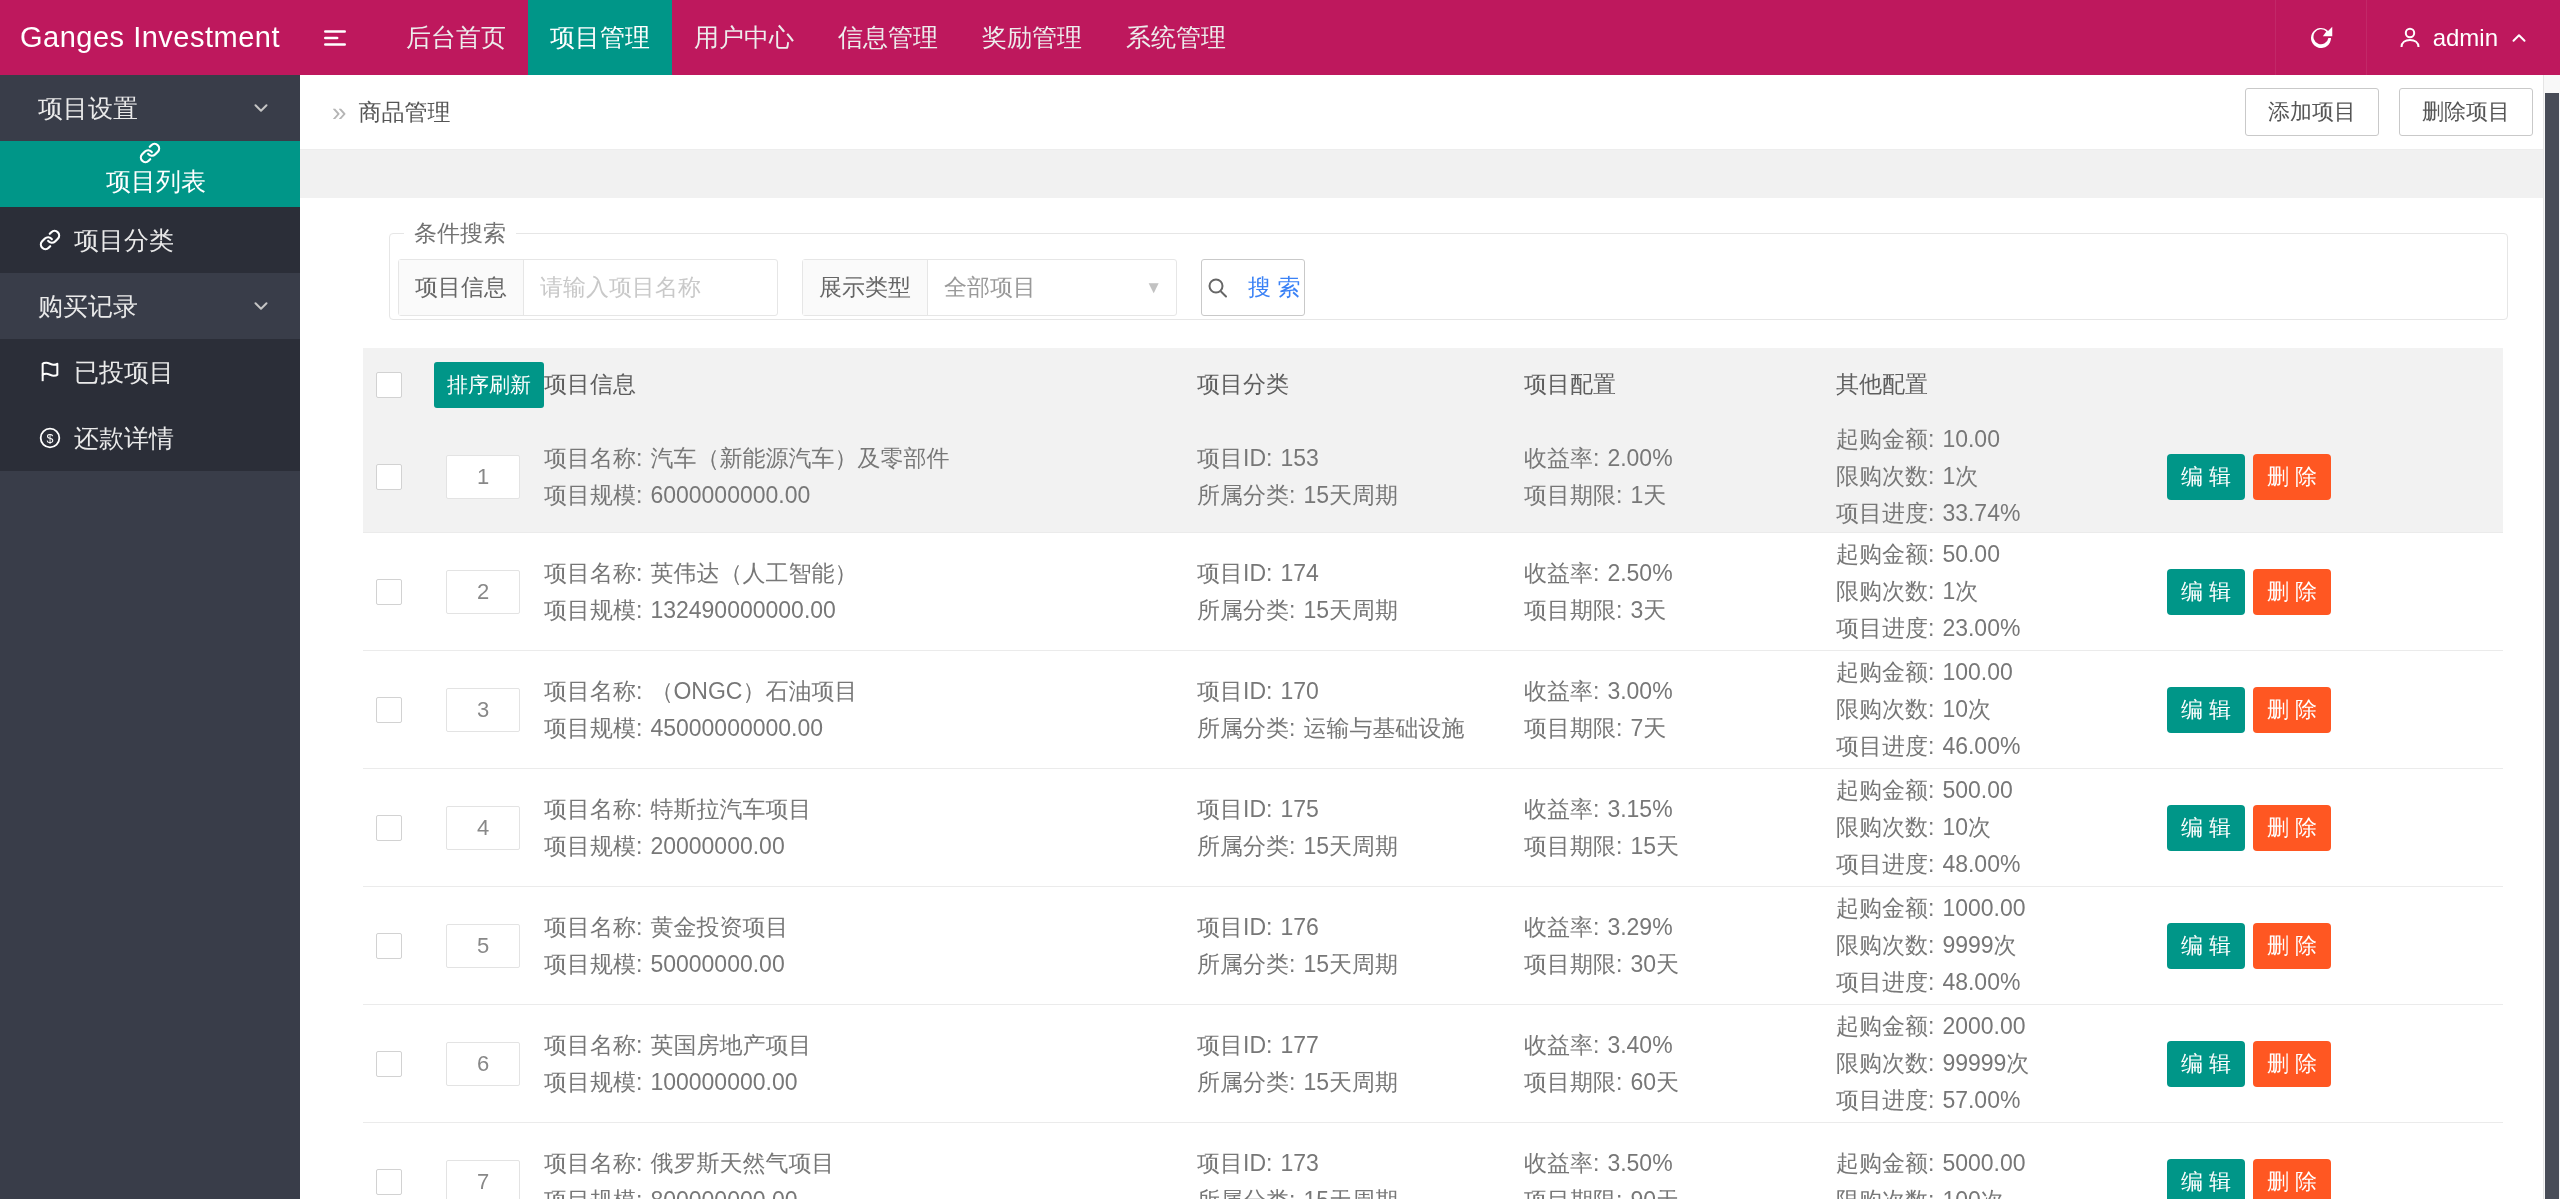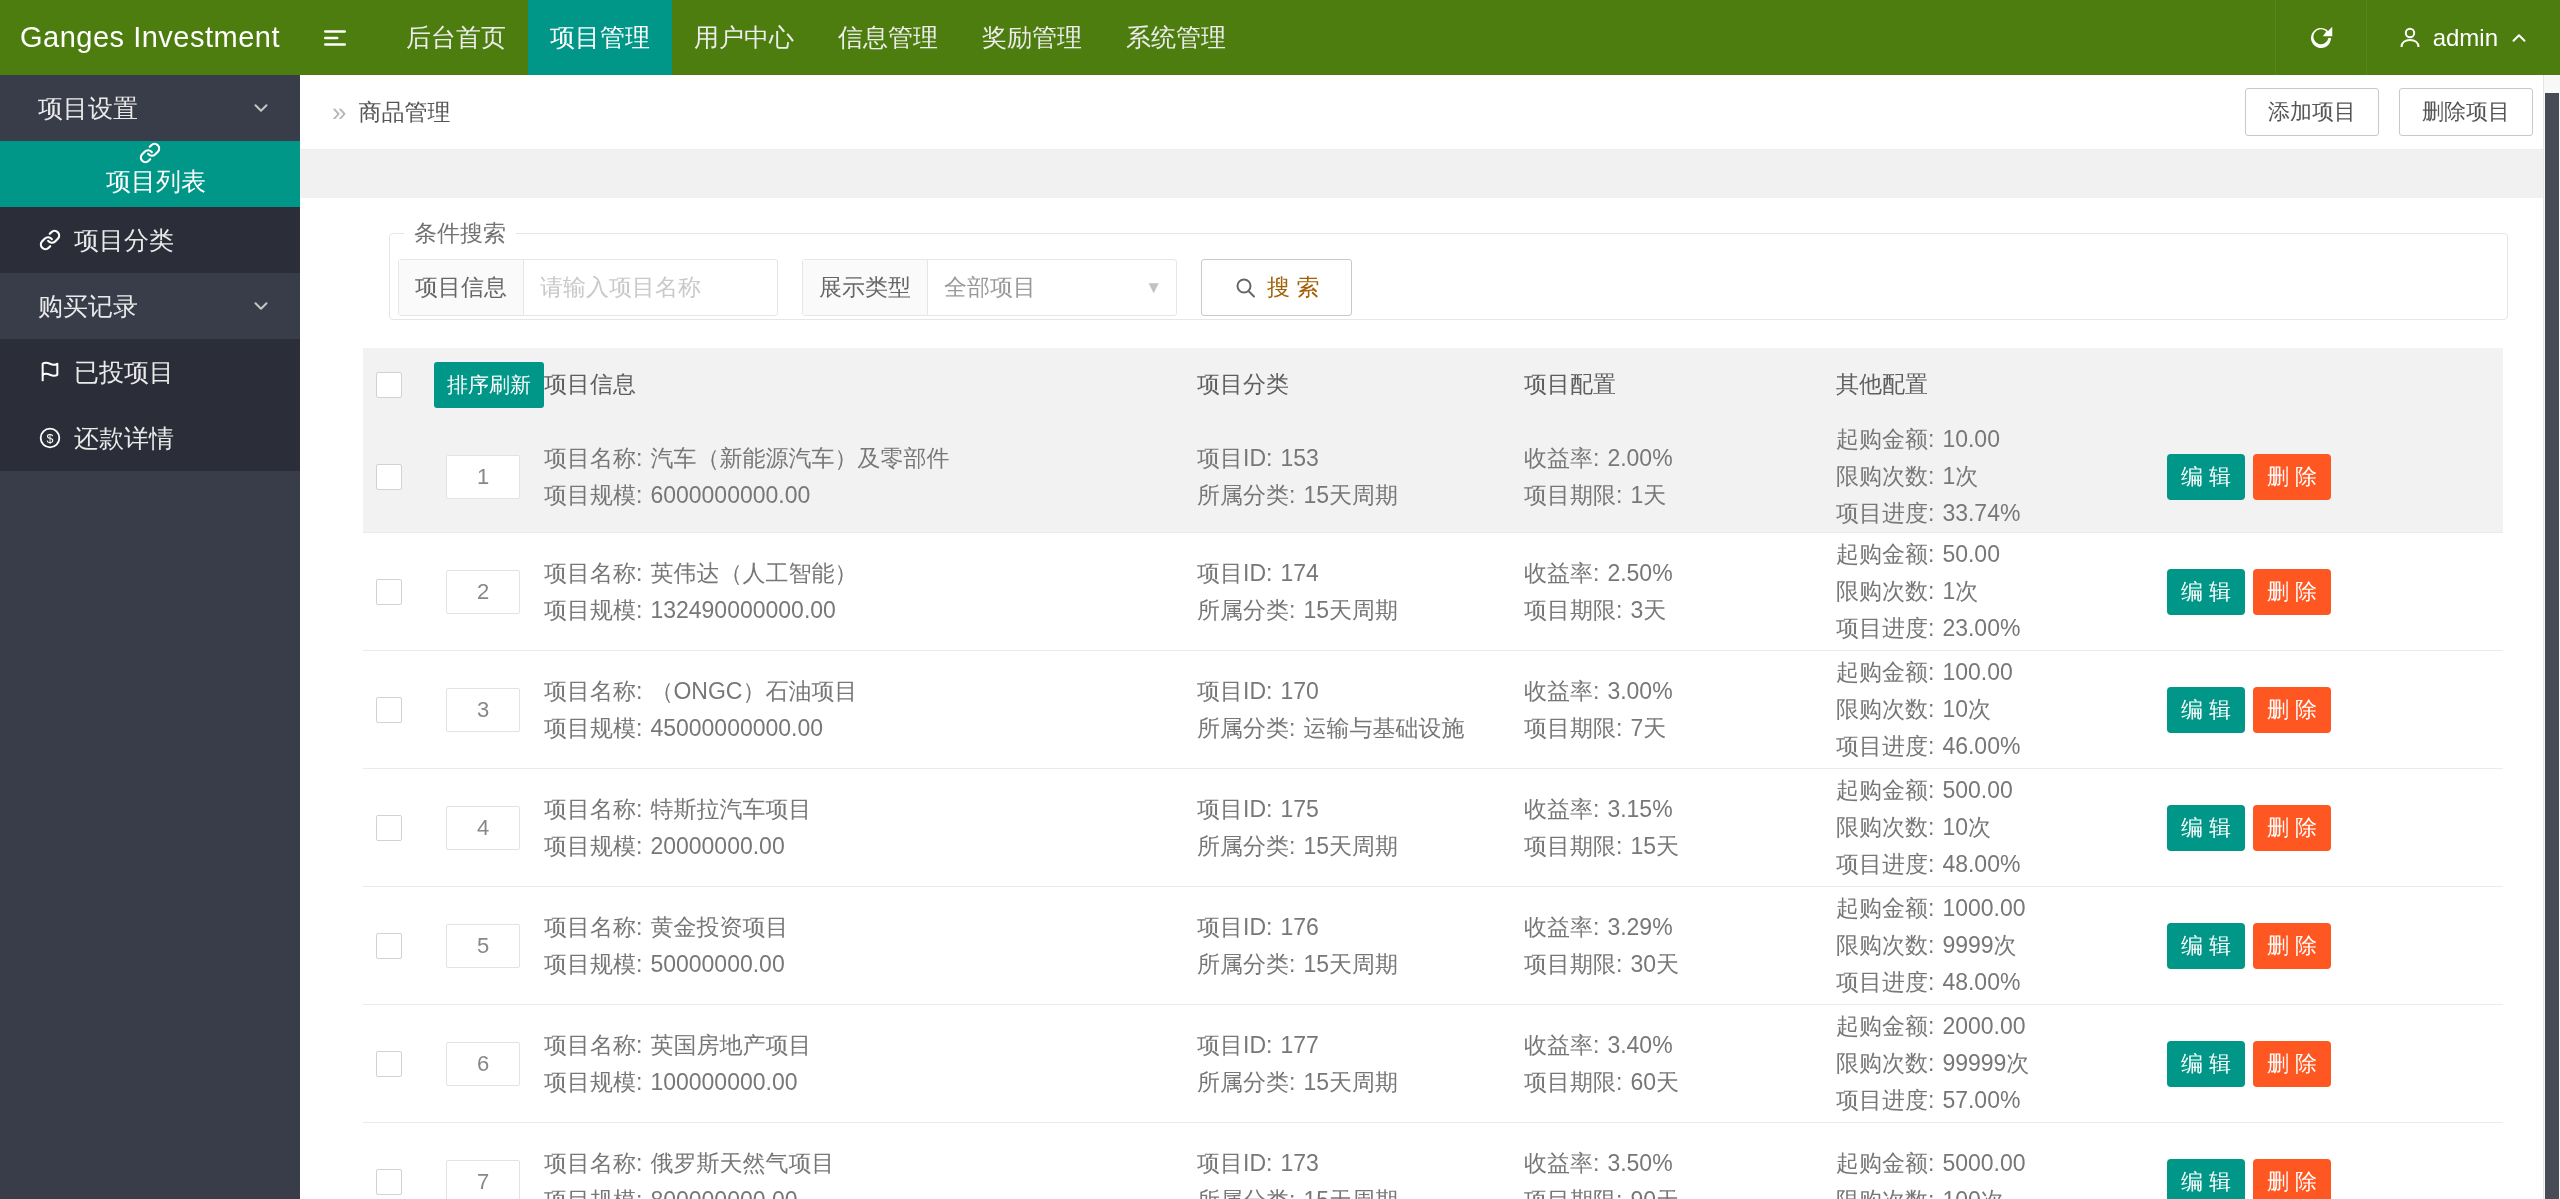--- a/index.html
+++ b/index.html
@@ -3,21 +3,21 @@
 <meta charset="utf-8">
 <style>
   * { box-sizing: border-box; margin: 0; padding: 0; }
   html,body { width:2560px; height:1199px; overflow:hidden; }
   body {
     position:relative; background:#fff;
     font-family:"Liberation Sans","DejaVu Sans",sans-serif;
     -webkit-font-smoothing:antialiased;
   }
   
-  .navbar { position:absolute; top:0; left:0; width:2560px; height:75px; background:#4d7c0f; display:flex; align-items:stretch; z-index:5; }
+  .navbar { position:absolute; top:0; left:0; width:2560px; height:75px; background:#be185d; display:flex; align-items:stretch; z-index:5; }
   .brand { width:300px; display:flex; align-items:center; justify-content:center; color:#fff; font-size:29px; letter-spacing:.5px; }
   .hamburger { width:70px; display:flex; align-items:center; justify-content:center; cursor:pointer; }
   .nav-menu { display:flex; margin-left:14px; }
   .nav-item { width:144px; display:flex; align-items:center; justify-content:center; color:#ededed; font-size:25px; cursor:pointer; }
   .nav-item.active { background:#009688; color:#fff; }
   .nav-right { margin-left:auto; display:flex; align-items:stretch; }
   .nav-cell { display:flex; align-items:center; justify-content:center; padding:0 30px; border-left:1px solid rgba(255,255,255,.07); color:#fff; cursor:pointer; }
   .nav-cell.user { gap:10px; font-size:24px; }
   
   .sidebar { position:absolute; top:75px; left:0; width:300px; bottom:0; background:#393D49; z-index:4; }
@@ -38,21 +38,21 @@
   
   .search-fs { position:absolute; left:89px; right:35px; top:20px; height:102px; border:1px solid #e6e6e6; border-radius:4px; }
   .search-fs legend { margin-left:14px; padding:0 10px; font-size:23px; color:#737373; }
   .form-row { display:flex; align-items:center; gap:24px; margin:10px 0 0 8px; }
   .input-group { display:flex; height:57px; border:1px solid #e6e6e6; border-radius:3px; background:#fff; }
   .addon { display:flex; align-items:center; padding:0 16px; background:#FAFAFA; border-right:1px solid #e6e6e6; font-size:23px; color:#666; white-space:nowrap; }
   .text-input { border:none; outline:none; padding:0 16px; font-size:23px; width:253px; color:#666; font-family:inherit; background:transparent; }
   .text-input::placeholder { color:#C9C9C9; }
   .select-box { position:relative; width:248px; display:flex; align-items:center; padding:0 40px 0 16px; font-size:23px; color:#999; cursor:pointer; }
   .select-arrow { position:absolute; right:14px; color:#C2C2C2; font-size:17px; }
-  .btn-search { height:57px; padding:0 32px; border:1px solid #C9C9C9; border-radius:3px; background:#fff; display:flex; align-items:center; justify-content:center; gap:9px; font-size:23px; color:#a16207; cursor:pointer; font-family:inherit; }
+  .btn-search { height:57px; padding:0 4px; border:1px solid #C9C9C9; border-radius:3px; background:#fff; display:flex; align-items:center; justify-content:center; gap:18px; font-size:23px; color:#3b82f6; cursor:pointer; font-family:inherit; }
   
   .table { position:absolute; left:63px; right:40px; top:150px; }
   .thead, .trow { display:grid; grid-template-columns:83px 98px 653px 327px 312px 331px 1fr; align-items:center; }
   .thead { height:73px; background:#f2f2f2; font-size:23px; color:#5e5e5e; }
   .trow { min-height:118px; border-bottom:1px solid #ebebeb; background:#fff; }
   .trow.hl { min-height:106px; background:#f2f2f2; }
   .c-check { padding-left:13px; }
   .checkbox { width:26px; height:26px; background:#fff; border:1px solid #d2d2d2; border-radius:2px; cursor:pointer; }
   .badge { background:#009688; color:#fff; font-size:21px; padding:9px 13px; border:none; border-radius:3px; margin-left:-12px; cursor:pointer; font-family:inherit; }
   .sort-input { width:74px; height:44px; border:1px solid #e3e3e3; border-radius:2px; text-align:center; font-size:22px; color:#888; background:#fff; outline:none; font-family:inherit; }

